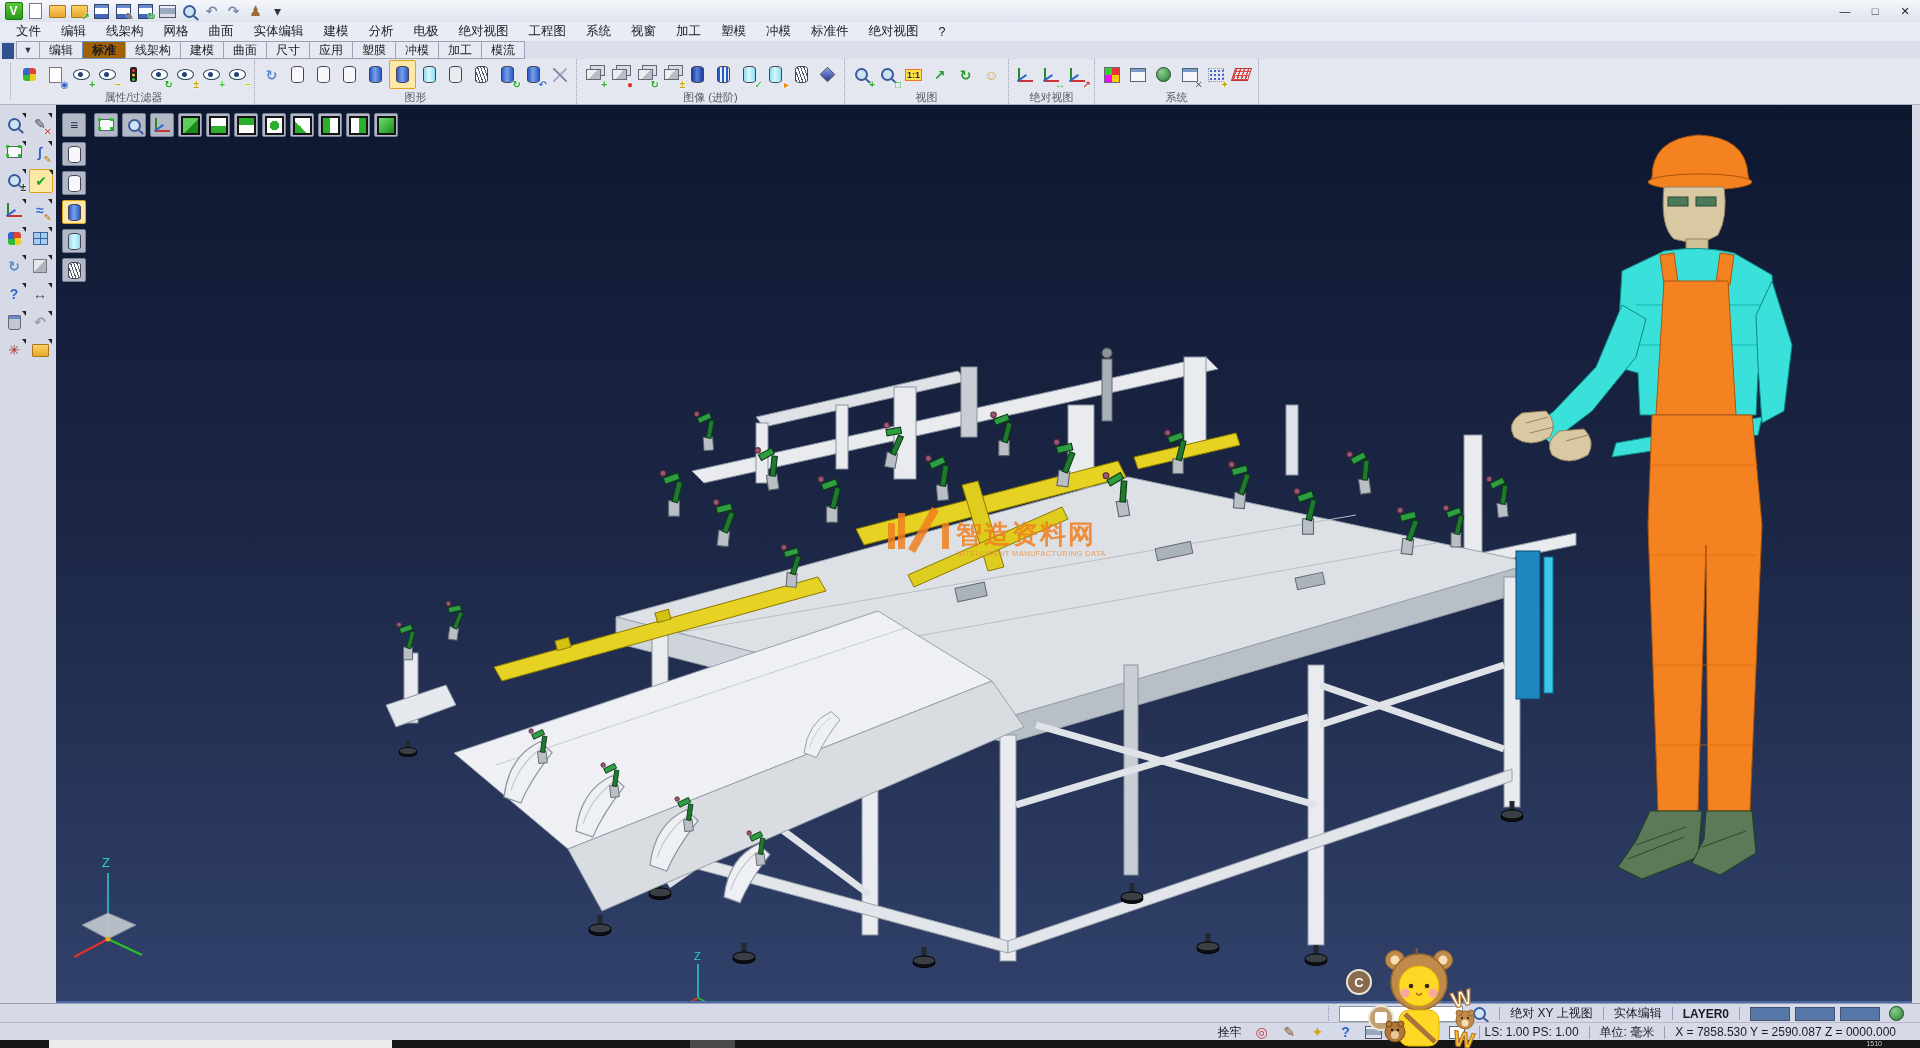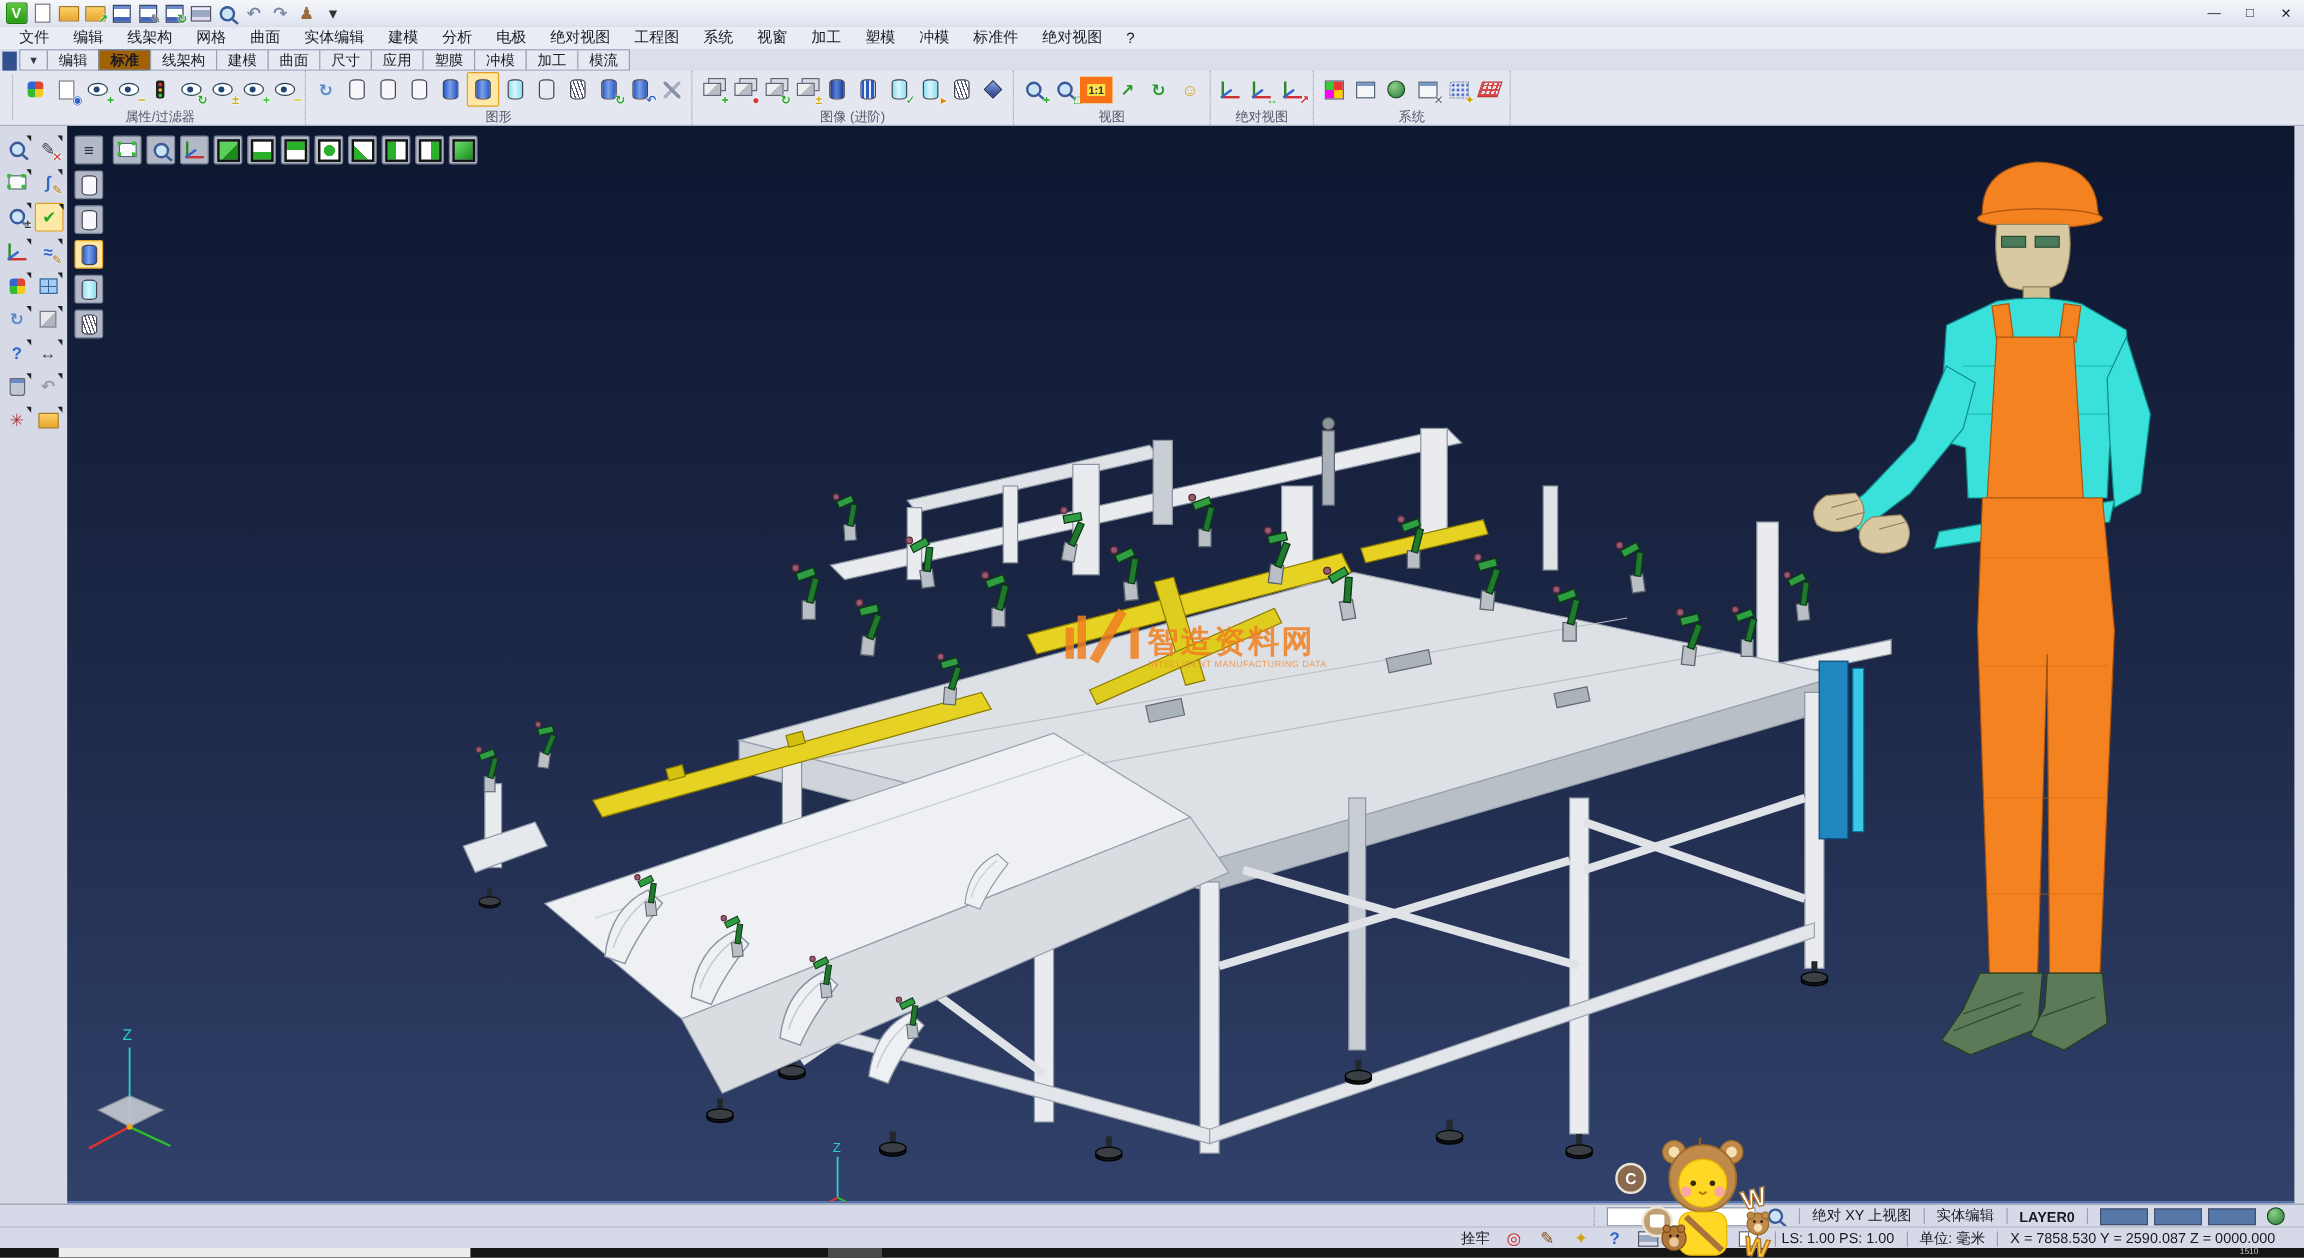--- a/index.html
+++ b/index.html
@@ -77,21 +77,21 @@
     linear-gradient(transparent 47%,#336699 47% 53%,transparent 53%),#a8ccf0;}
   .cube3{width:12px;height:12px;background:linear-gradient(135deg,#e8e8ec 50%,#b0b4bc 50%);border:1px solid #778;}
   .trash{width:11px;height:13px;background:linear-gradient(#6688cc 3px,#c0c8d0 3px);border:1px solid #667;border-radius:1px 1px 3px 3px;}
   .tools{width:14px;height:14px;background:
     linear-gradient(45deg,transparent 44%,#8892a8 44% 56%,transparent 56%),
     linear-gradient(-45deg,transparent 44%,#aab2c4 44% 56%,transparent 56%);}
   .winsplit{width:14px;height:11px;border:1px solid #556677;background:linear-gradient(90deg,transparent 48%,#556677 48% 52%,transparent 52%),#fff;}
   .darkbox{background:#445;border-radius:3px;padding:0 3px;}
   .visi{width:16px;height:16px;background:linear-gradient(#5ac83a,#2a9a1a);color:#fff;font-weight:bold;font-size:12px;
     text-align:center;line-height:16px;border-radius:2px;border:1px solid #187a08;}
-  .txtic{font-size:9px;font-weight:bold;color:#223344;border:6px solid #f97316;padding:0 1px;background:#fde047;}
+  .txtic{font-size:9px;font-weight:bold;color:#223344;border:1px solid #f97316;padding:0 1px;background:#fde047;}
   .vcube{width:15px;height:15px;border:2px solid #141414;background:#fff;}
   .c-iso{background:linear-gradient(135deg,#5ad05a 55%,#1a8a1a 55%);}
   .c-bot{background:linear-gradient(#fff 55%,#2ab02a 55%);}
   .c-top{background:linear-gradient(#2ab02a 45%,#fff 45%);}
   .c-fro{background:radial-gradient(#2ab02a 42%,#fff 46%);}
   .c-bak{background:linear-gradient(45deg,#2ab02a 40%,#fff 40%);}
   .c-lef{background:linear-gradient(90deg,#2ab02a 45%,#fff 45%);}
   .c-rig{background:linear-gradient(270deg,#2ab02a 45%,#fff 45%);}
   .c-sol{background:linear-gradient(135deg,#6ae06a,#1a8a1a);}
 

